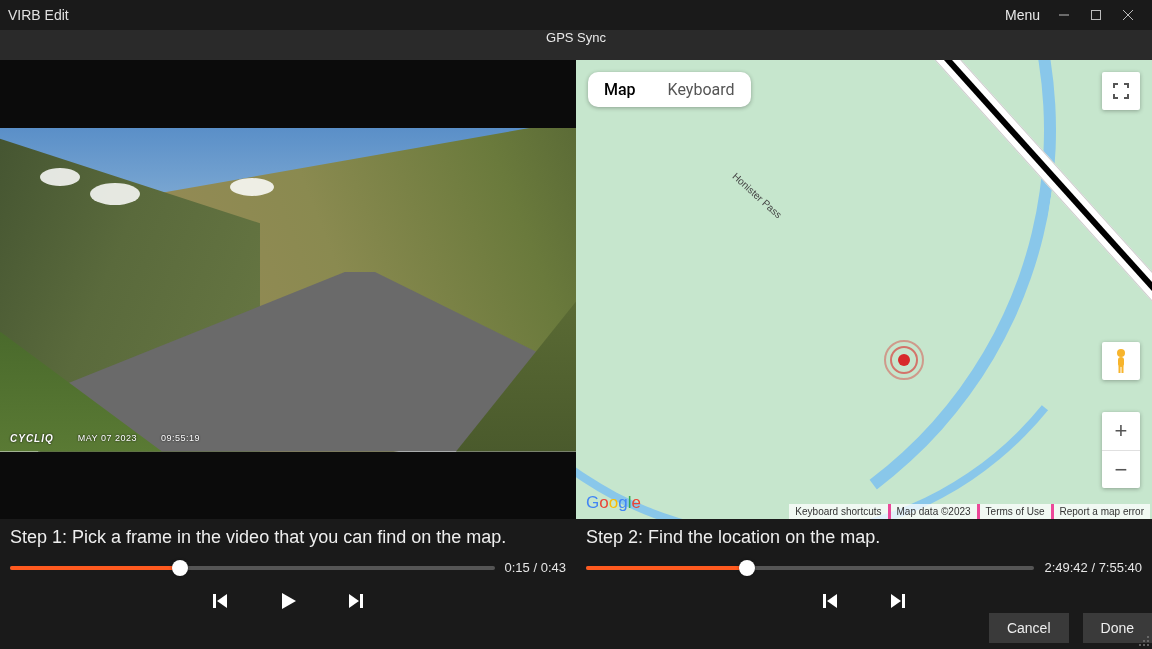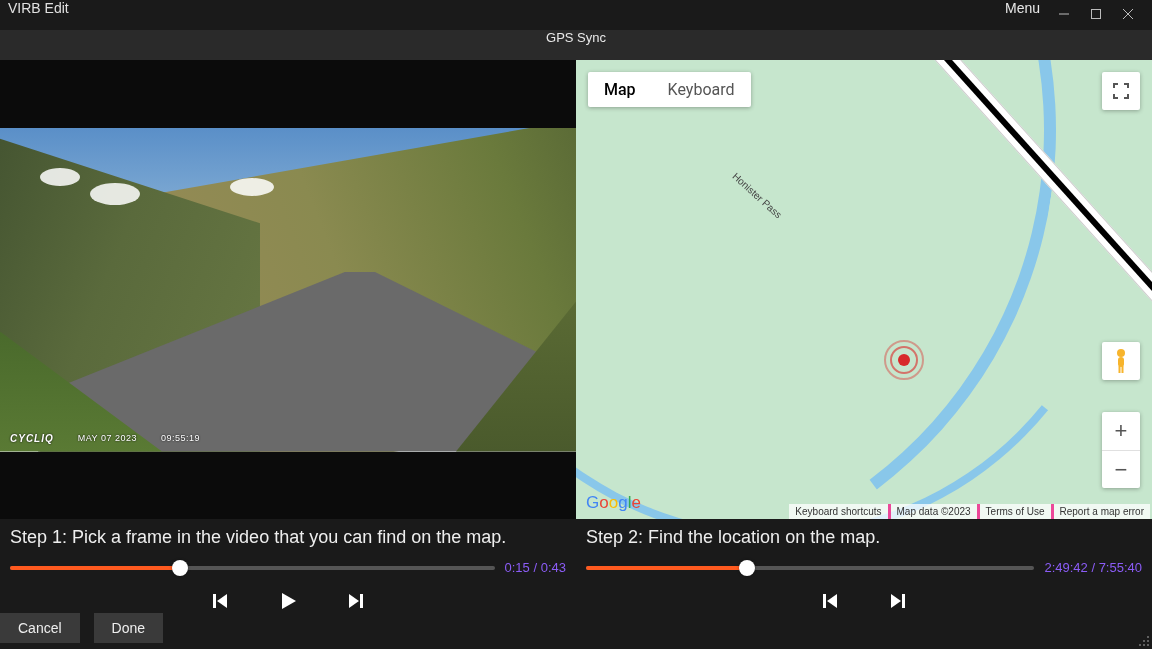--- a/index.html
+++ b/index.html
@@ -10,21 +10,21 @@
     color: #e8e8e8;
     font-size: 13px;
     position: relative;
   }
 
   
   .titlebar {
     height: 30px;
     background: #1a1a1a;
     display: flex;
-    align-items: flex-start;
+    align-items: center;
     padding: 0 8px;
   }
   .titlebar .app-title { font-size: 14px; color: #e0e0e0; }
   .titlebar .spacer { flex: 1; }
   .titlebar .menu-label { font-size: 14px; margin-right: 8px; cursor: pointer; }
   .win-btn {
     width: 32px; height: 28px;
     display: flex; align-items: center; justify-content: center;
     color: #bbb; cursor: pointer; font-size: 14px;
   }
@@ -166,21 +166,21 @@
     border: 2px solid rgba(220,40,40,0.6);
     border-radius: 50%;
   }
   .position-marker .dot {
     position: absolute; left: 4px; top: 4px; width: 12px; height: 12px;
     background: #d82a2a; border-radius: 50%;
   }
 
   .map-type-control {
     position: absolute; left: 12px; top: 12px;
-    background: #fff; border-radius: 2px;
+    background: #fff; border-radius: 10px;
     box-shadow: 0 1px 4px rgba(0,0,0,0.3);
     display: flex; font-family: Roboto, Arial, sans-serif;
     overflow: hidden;
   }
   .map-type-btn {
     padding: 8px 16px; font-size: 16px; color: #555; cursor: pointer;
   }
   .map-type-btn.active { color: #000; font-weight: 500; }
 
   .fullscreen-btn {
@@ -256,37 +256,37 @@
     cursor: pointer;
   }
   .slider .track-bg { position: absolute; inset: 0; background: #555; border-radius: 2px; }
   .slider .track-fill { position: absolute; top:0; bottom:0; left:0; background: #ff5a1f; border-radius: 2px; }
   .slider .thumb {
     position: absolute; top: 50%; width: 16px; height: 16px;
     background: #fff; border-radius: 50%;
     transform: translate(-50%, -50%);
     box-shadow: 0 0 3px rgba(0,0,0,0.4);
   }
-  .time-label { font-size: 13px; color: #8b5cf6; white-space: nowrap; }
+  .time-label { font-size: 13px; color: #e5e5e5; white-space: nowrap; }
 
   .transport {
     display: flex; justify-content: center; gap: 44px;
     margin-top: 14px;
   }
   .transport .tbtn {
     width: 24px; height: 24px; color: #fff; cursor: pointer;
     display: flex; align-items: center; justify-content: center;
   }
 
   
   .actions {
     height: 36px;
     background: #1a1a1a;
     display: flex;
-    justify-content: flex-start;
+    justify-content: flex-end;
     gap: 14px;
     align-items: flex-start;
   }
   .action-btn {
     background: #3a3a3a;
     color: #eee;
     font-size: 14px;
     padding: 7px 18px;
     cursor: pointer;
     border: none;

